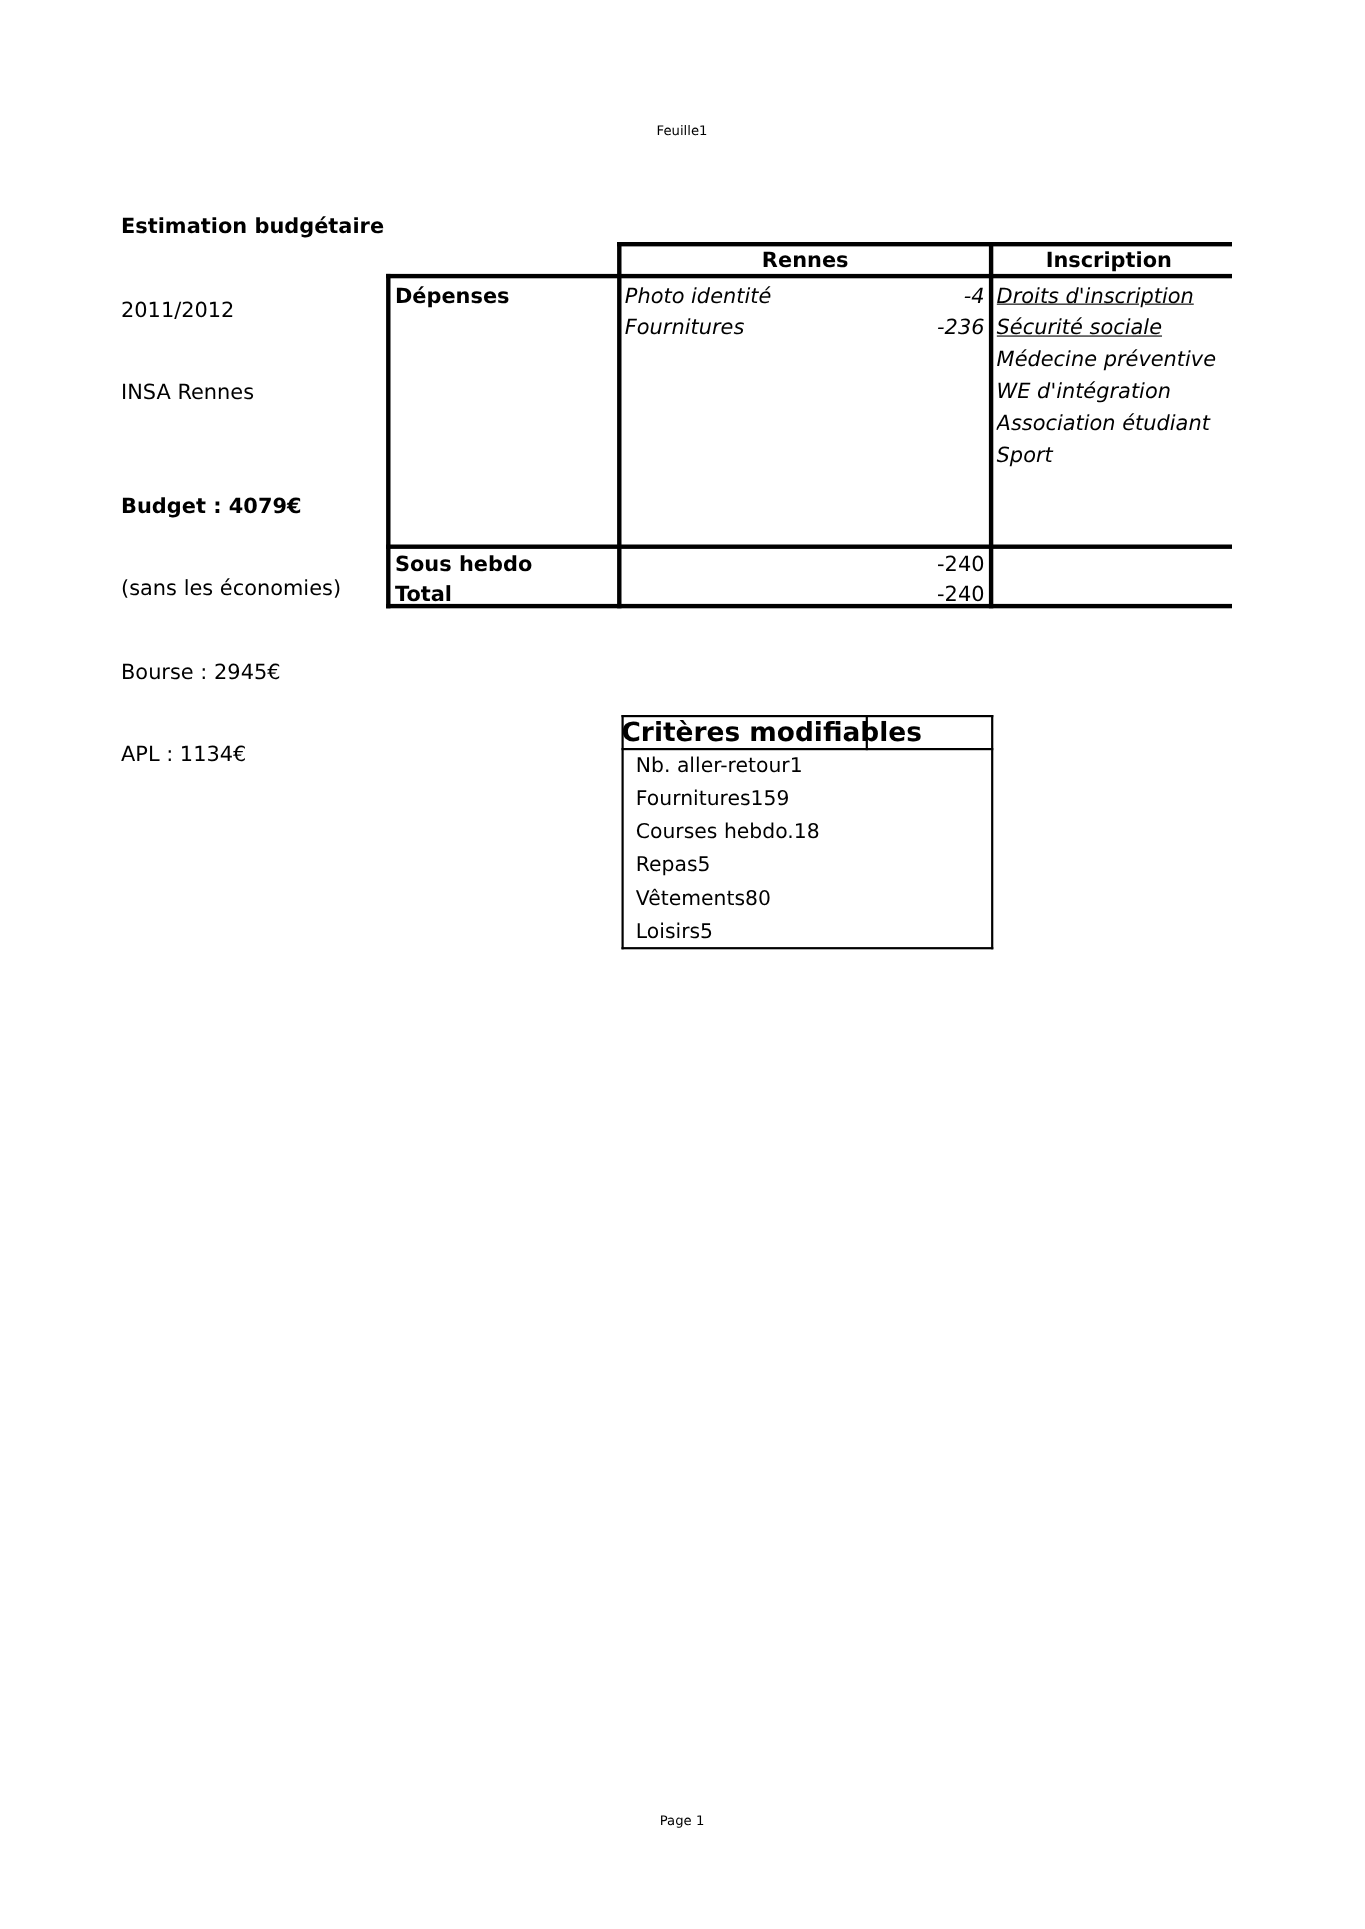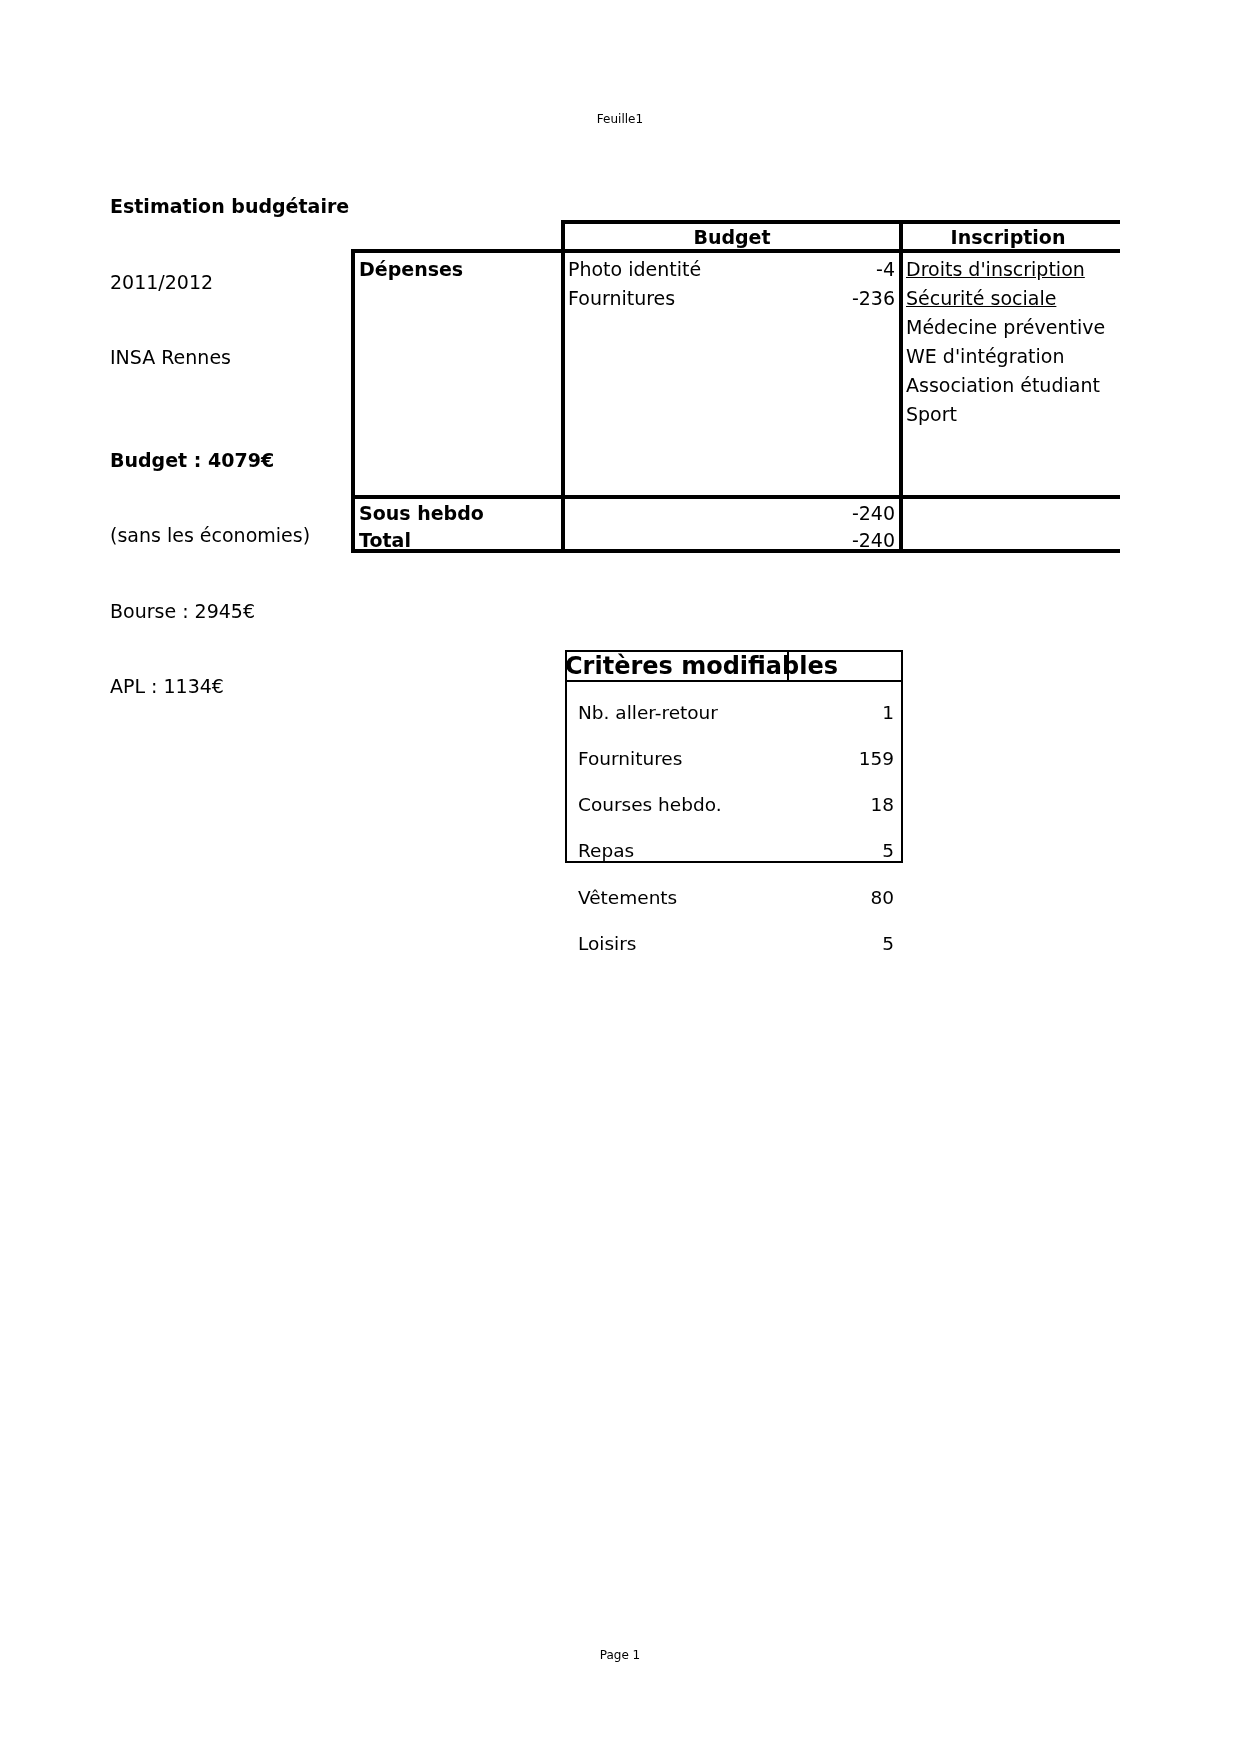--- a/index.html
+++ b/index.html
@@ -2,27 +2,27 @@
 <html><head>
 <meta charset="utf-8">
 <style>
   html,body{margin:0;padding:0;background:#ffffff;}
   body{width:1241px;height:1754px;position:relative;font-family:"DejaVu Sans",sans-serif;color:#000;}
   .abs{position:absolute;}
   .bline{position:absolute;background:#000;}
   .center{text-align:center;}
   .right{text-align:right;}
   .bold{font-weight:bold;}
-  .italic{}
+  .italic{font-style:italic;}
   .u{text-decoration:underline;}
   .t19{font-size:19px;line-height:28px;}
   .t18{font-size:12px;line-height:24px;}
   .info-line{font-size:19px;line-height:27.5px;white-space:nowrap;margin-top:48px;}
   .cellrow{position:absolute;display:flex;justify-content:space-between;font-size:19px;line-height:29px;white-space:nowrap;}
-  .crit-row{display:flex;justify-content:space-between;font-size:18.5px;height:30.17px;line-height:30.17px;padding:16px 7px 0 11px;}
+  .crit-row{display:flex;justify-content:flex-start;font-size:18.5px;height:30.17px;line-height:30.17px;padding:0 7px 0 11px;}
   .clip{overflow:hidden;}
 </style>
 </head>
 <body>
 
 <div class="abs t18 center" style="left:420px;top:107px;width:400px;">Feuille1</div>
 
 <div class="abs" style="left:110px;top:145px;">
   <div class="info-line bold">Estimation budgétaire</div>
   <div class="info-line">2011/2012</div>
@@ -35,21 +35,21 @@
 </div>
 
 <div class="bline" style="left:561px;top:220px;width:559px;height:4px;"></div>
 <div class="bline" style="left:351px;top:249px;width:769px;height:4px;"></div>
 <div class="bline" style="left:351px;top:495px;width:769px;height:4px;"></div>
 <div class="bline" style="left:351px;top:549px;width:769px;height:4px;"></div>
 <div class="bline" style="left:351px;top:249px;width:4px;height:304px;"></div>
 <div class="bline" style="left:561px;top:220px;width:4px;height:333px;"></div>
 <div class="bline" style="left:899px;top:220px;width:4px;height:333px;"></div>
 
-<div class="abs bold t19 center" style="left:565px;top:224px;width:334px;line-height:26px;">Budget</div>
+<div class="abs bold t19 center" style="left:565px;top:224px;width:334px;line-height:26px;">Rennes</div>
 <div class="abs bold t19 center clip" style="left:903px;top:224px;width:210px;line-height:26px;">Inscription</div>
 
 <div class="abs bold" style="left:359px;top:255px;font-size:19px;line-height:29px;">Dépenses</div>
 
 <div class="cellrow italic" style="left:568px;top:255px;width:327px;">
   <span>Photo identité</span>
   <span>-4</span>
 </div>
 <div class="cellrow italic" style="left:568px;top:284px;width:327px;">
   <span>Fournitures</span>

